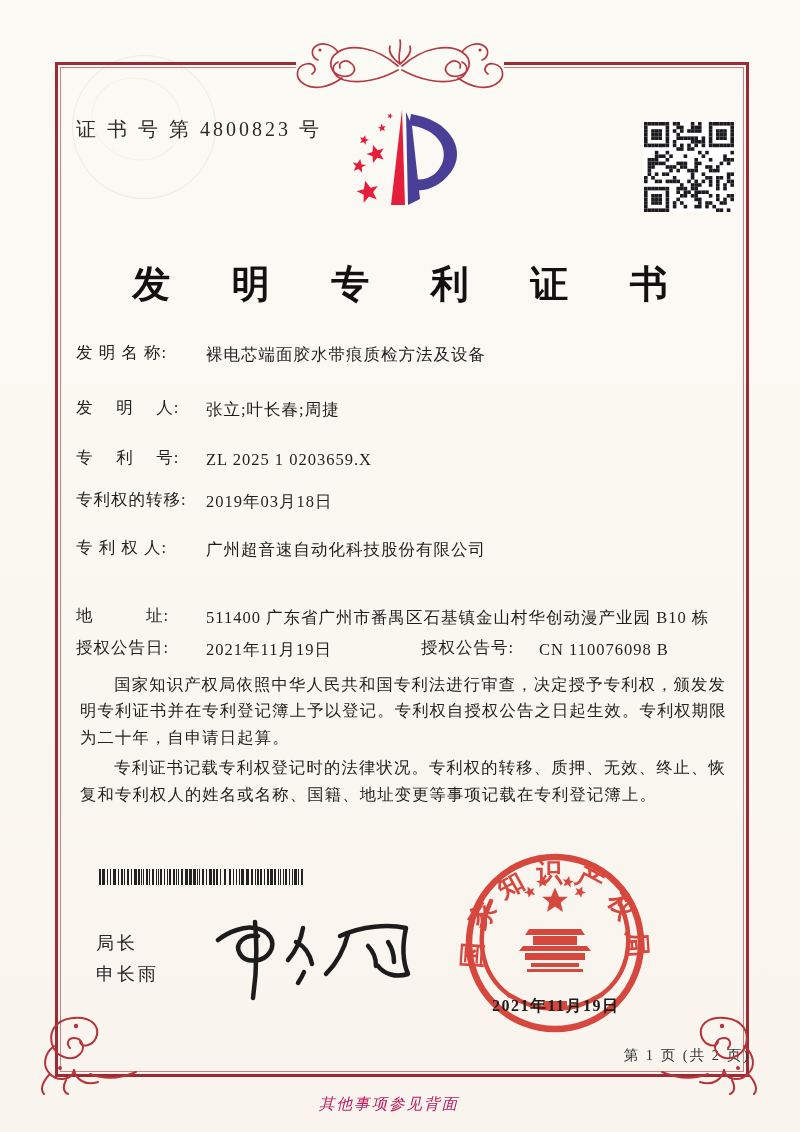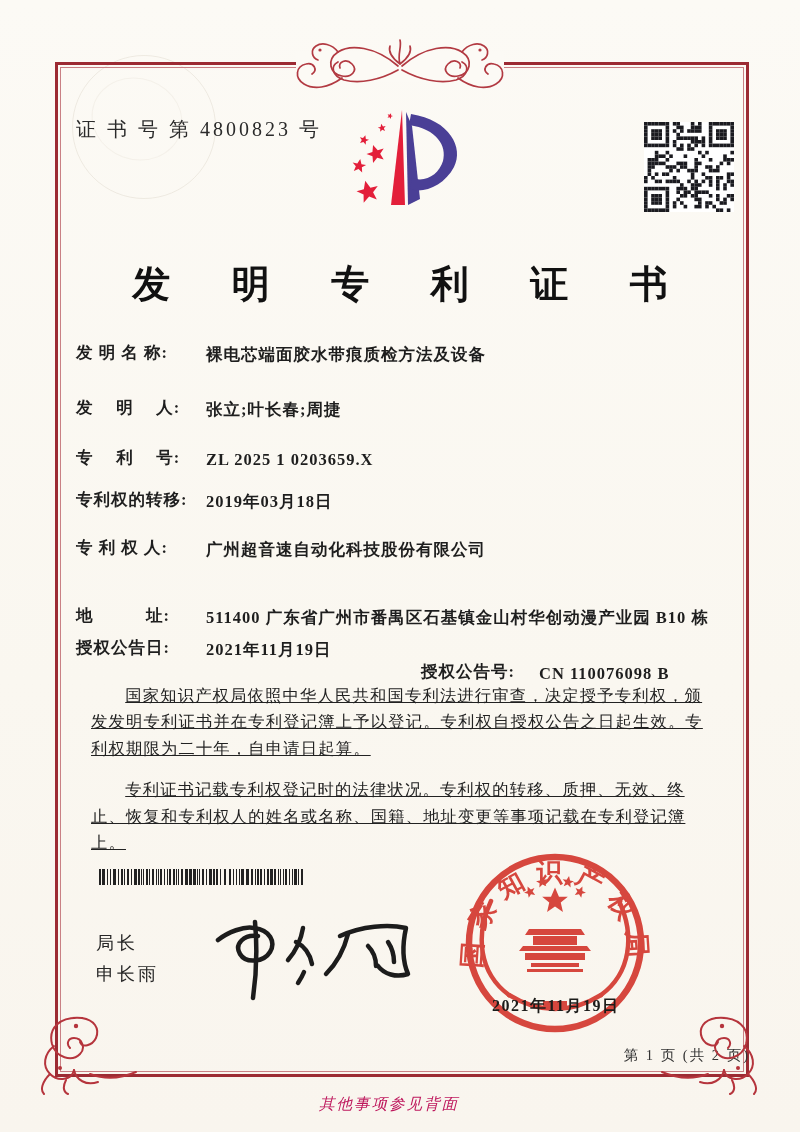--- a/index.html
+++ b/index.html
@@ -23,32 +23,32 @@
 
   .cert-no{position:absolute;left:76px;top:116px;font-size:20px;letter-spacing:3px;color:#2b2b2b;}
 
   .logo{position:absolute;left:338px;top:100px;}
   .qr{position:absolute;left:644px;top:122px;}
 
   .title{position:absolute;left:0;top:243px;width:100%;text-align:center;
     font-size:38px;font-weight:600;letter-spacing:26px;text-indent:26px;color:#111;margin-top:16px;}
 
   .fields{position:absolute;left:76px;top:0;width:660px;font-size:16.5px;color:#1e1e1e;}
-  .frow{position:absolute;display:flex;align-items:flex-start;width:660px;font-weight:bold;}
+  .frow{position:absolute;display:flex;align-items:flex-start;width:660px;}
   .flabel{width:130px;flex:0 0 130px;white-space:pre;letter-spacing:1px;}
   .fvalue{width:505px;letter-spacing:1px;line-height:26px;}
   .frow.r0{top:342px}.frow.r1{top:397px}.frow.r2{top:447px}
   .frow.r3{top:489px}.frow.r4{top:537px}.frow.r5{top:605px}
   .frow.r6{top:637px}
-  .grant2{position:absolute;left:345px;top:0;display:flex;margin-top:24px;}
+  .grant2{position:absolute;left:345px;top:0;display:flex;}
   .grant2 .flabel{width:118px;flex:0 0 118px;}
 
   .paras{position:absolute;left:76px;top:668px;width:656px;font-size:16.3px;line-height:26.4px;
     letter-spacing:1.2px;color:#222;}
-  .paras p{margin:15px;text-indent:2.1em;text-decoration:underline;}
+  .paras p{margin:4px;text-indent:2.1em;}
 
   .barcode{position:absolute;left:99px;top:869px;}
 
   .signer{position:absolute;left:96px;top:928px;font-family:"Liberation Sans",sans-serif;
     font-size:18px;color:#262626;letter-spacing:3px;line-height:31px;}
   .signature{position:absolute;left:200px;top:882px;z-index:4;}
 
   .seal{position:absolute;left:455px;top:843px;z-index:3;opacity:.93;}
   .seal-date{position:absolute;left:492px;top:996px;z-index:5;font-size:16px;letter-spacing:1.5px;
     color:#1c1c1a;font-weight:600;}

